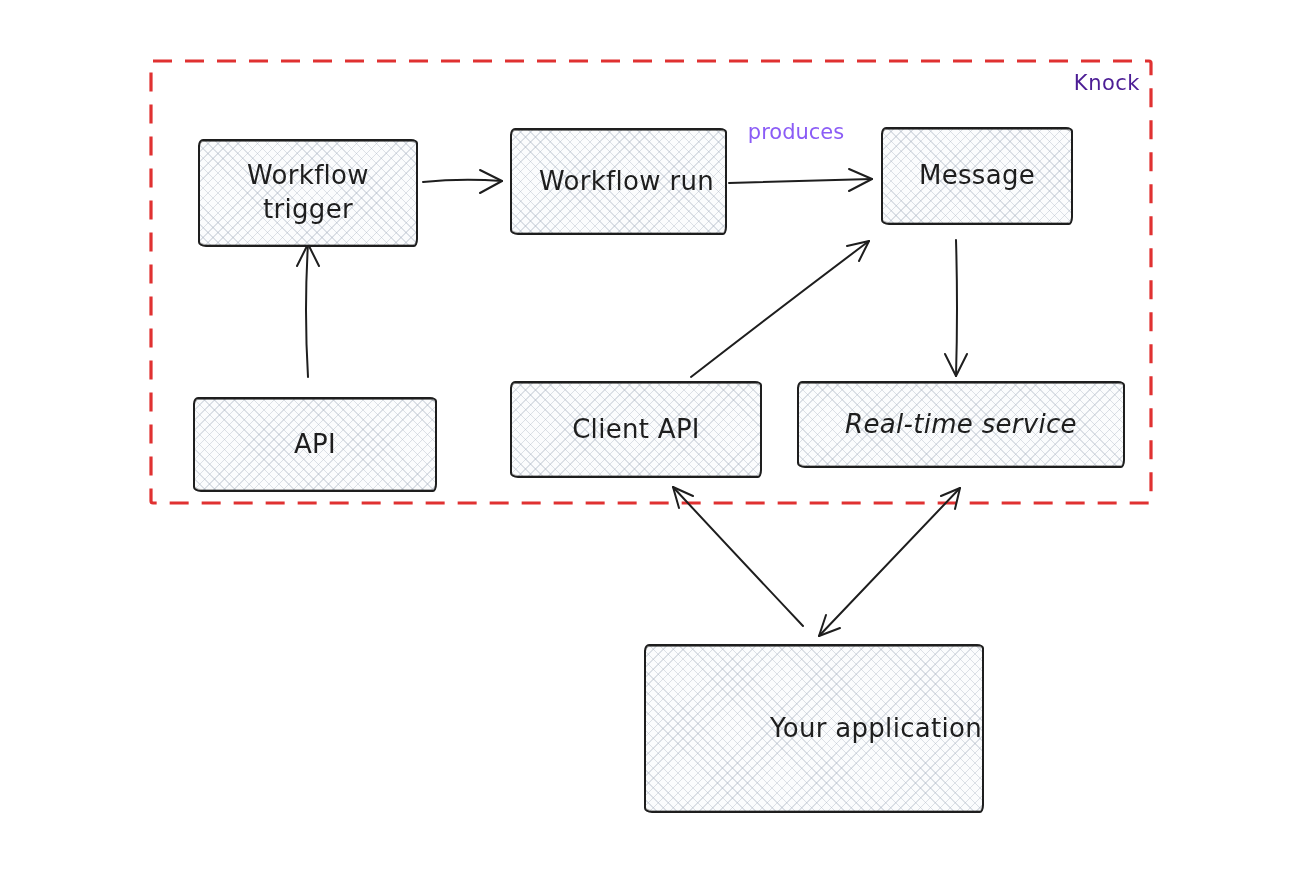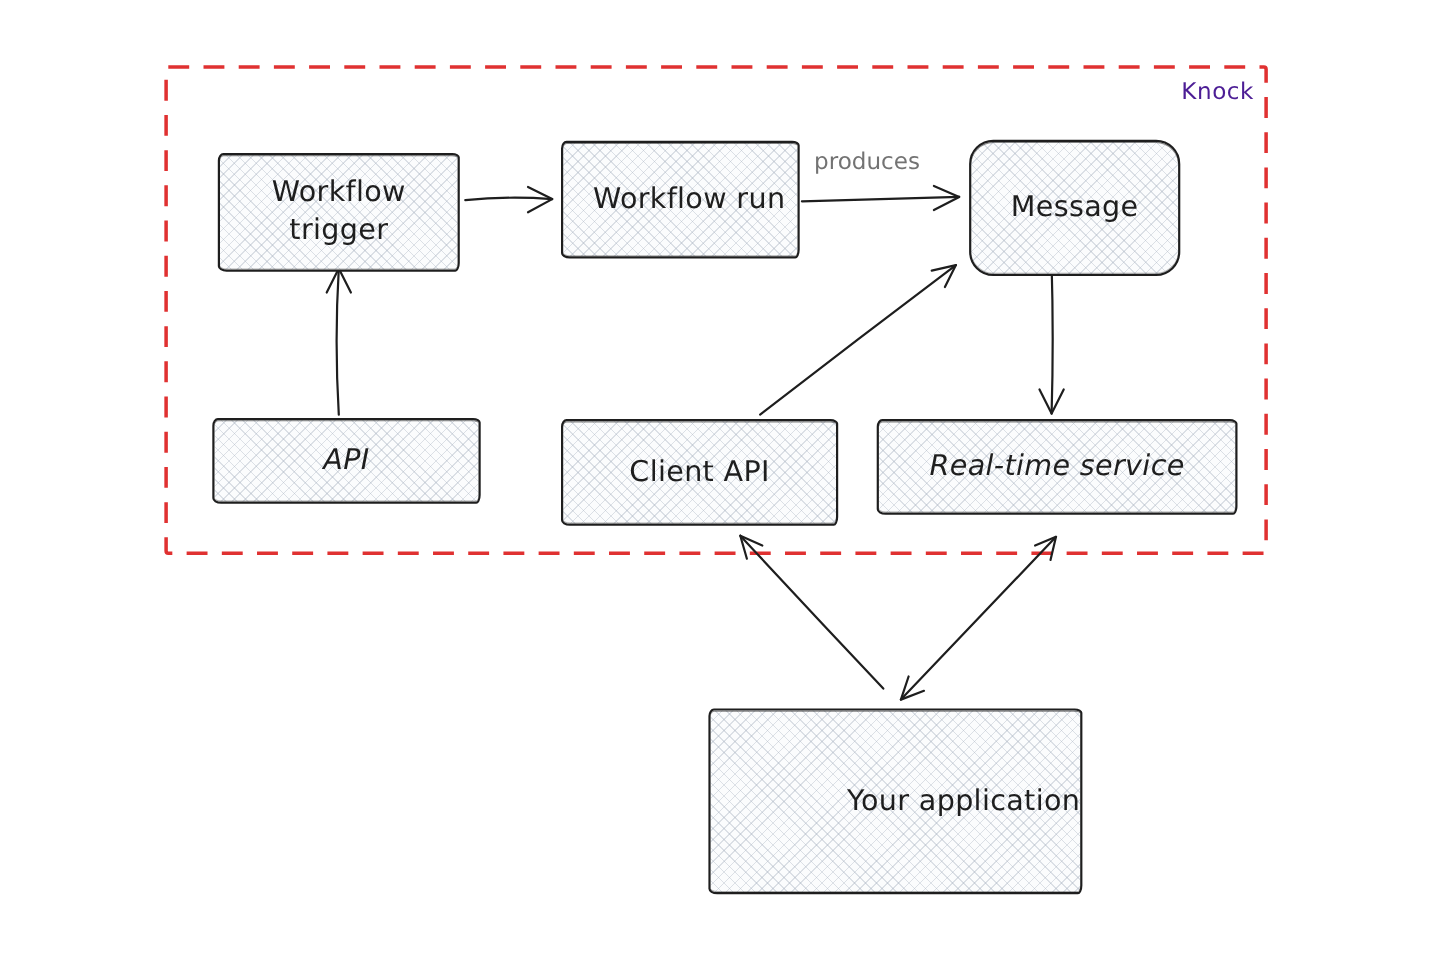--- a/index.html
+++ b/index.html
@@ -50,34 +50,34 @@
     justify-content: center;
     text-align: center;
     font-size: 26px;
     line-height: 1.3;
     letter-spacing: 0.3px;
     color: #1e1e1e;
     box-shadow: 0 1px 0 rgba(30,30,30,0.55) inset, 0 -1px 0 rgba(30,30,30,0.35) inset;
   }
   #n-workflow-trigger  { left: 198px; top: 127px; width: 220px; height: 108px; margin-top: 12px; }
   #n-workflow-run      { left: 510px; top: 128px; width: 217px; height: 107px; padding-left: 16px; }
-  #n-message           { left: 881px; top: 127px; width: 192px; height: 124px; border-radius: 22px; }
-  #n-api               { left: 193px; top: 380px; width: 244px; height:  78px; font-style: italic; }
+  #n-message           { left: 881px; top: 127px; width: 192px; height: 98px; }
+  #n-api               { left: 193px; top: 397px; width: 244px; height:  95px; }
   #n-client-api        { left: 510px; top: 381px; width: 252px; height:  97px; }
   #n-real-time-service { left: 797px; top: 381px; width: 328px; height:  87px; font-style: italic; }
   #n-your-application  { left: 644px; top: 644px; width: 340px; height: 169px; justify-content: flex-end; }
 
   .edge-label {
     position: absolute;
     left: 740px;
-    top: 135px;
+    top: 120px;
     width: 112px;
-    text-align: left;
+    text-align: center;
     font-size: 21px;
-    color: #737373;
+    color: #8b5cf6;
   }
   .boundary-label {
     position: absolute;
     left: 1050px;
     top: 71px;
     width: 90px;
     text-align: right;
     font-size: 21px;
     letter-spacing: 0.5px;
     color: #4c1d95;

